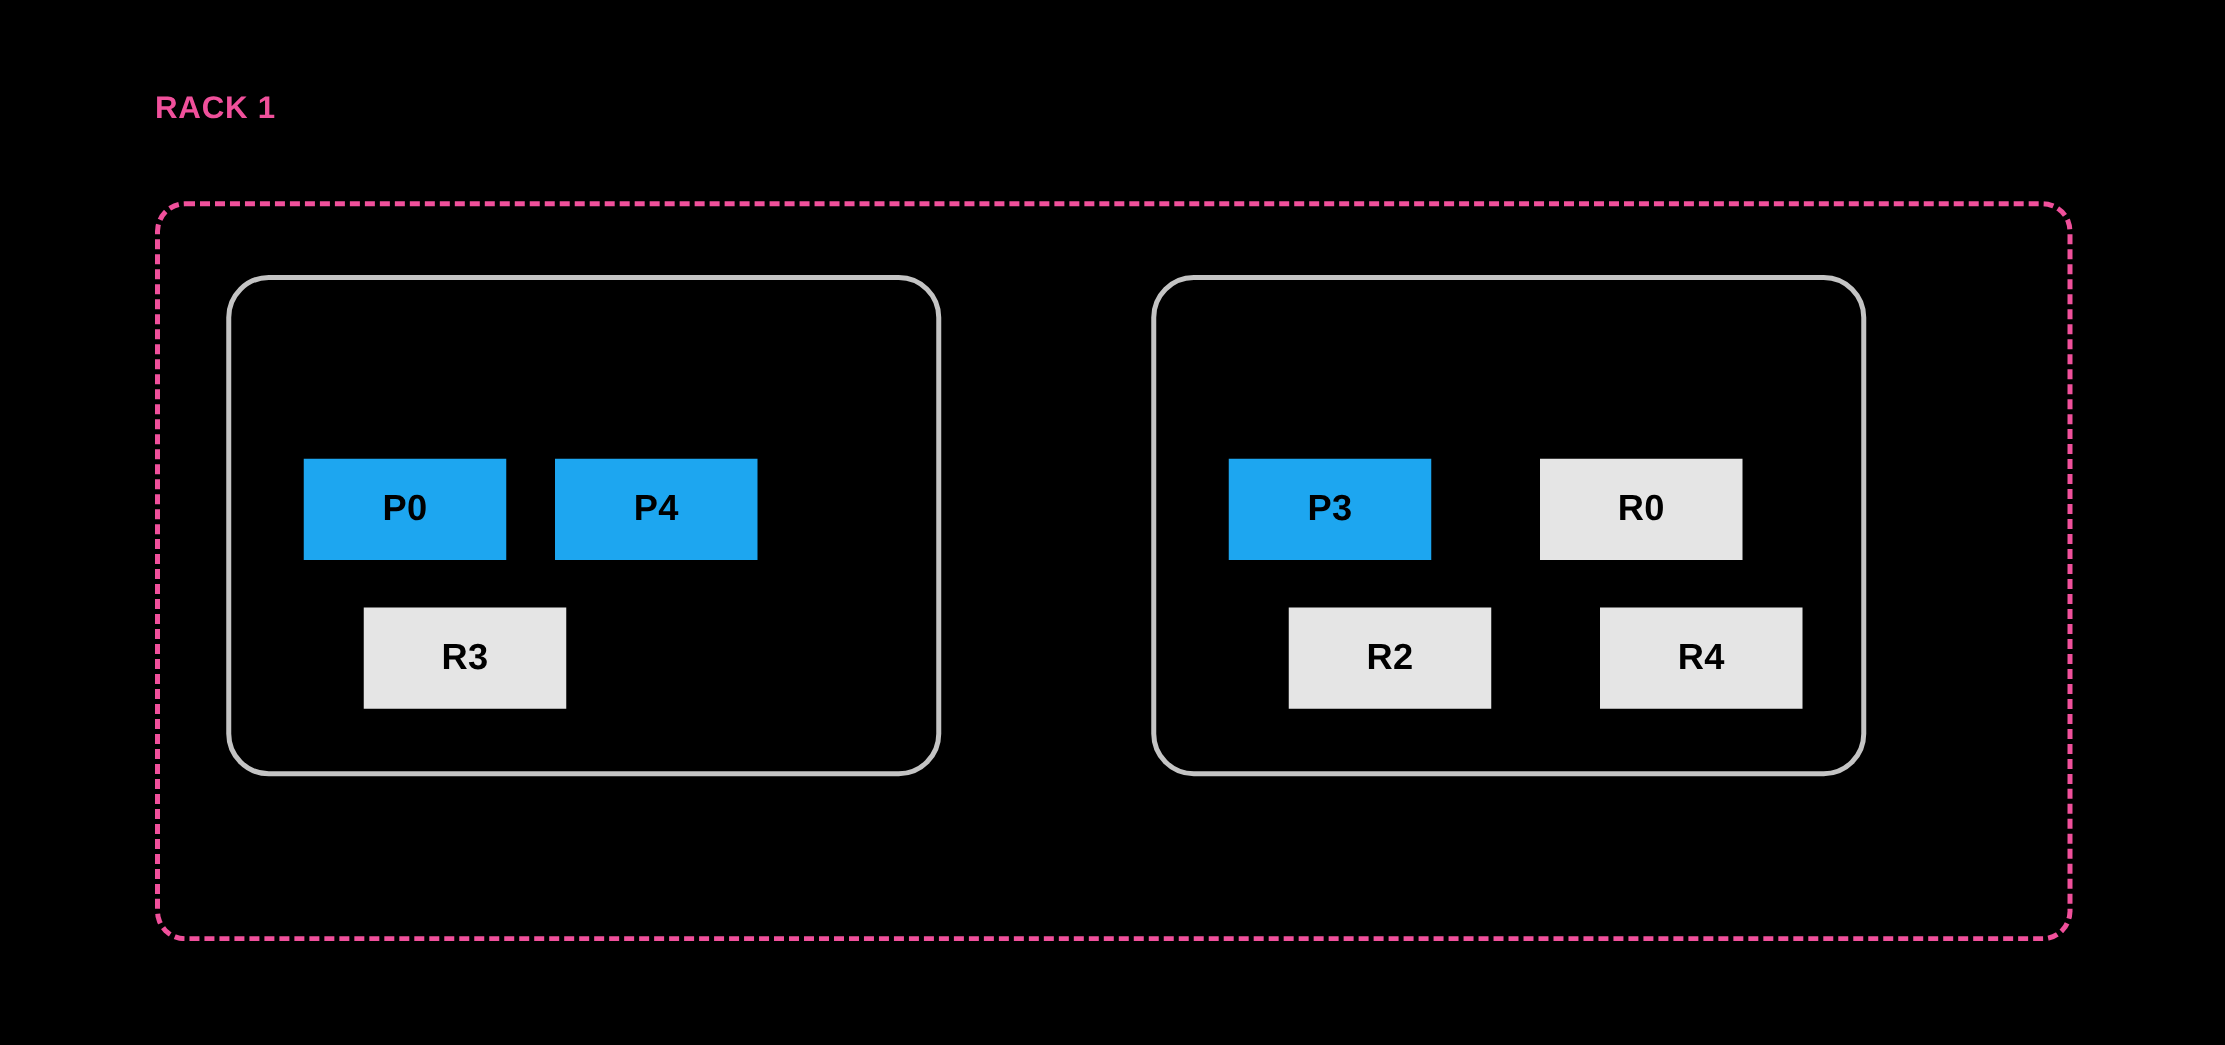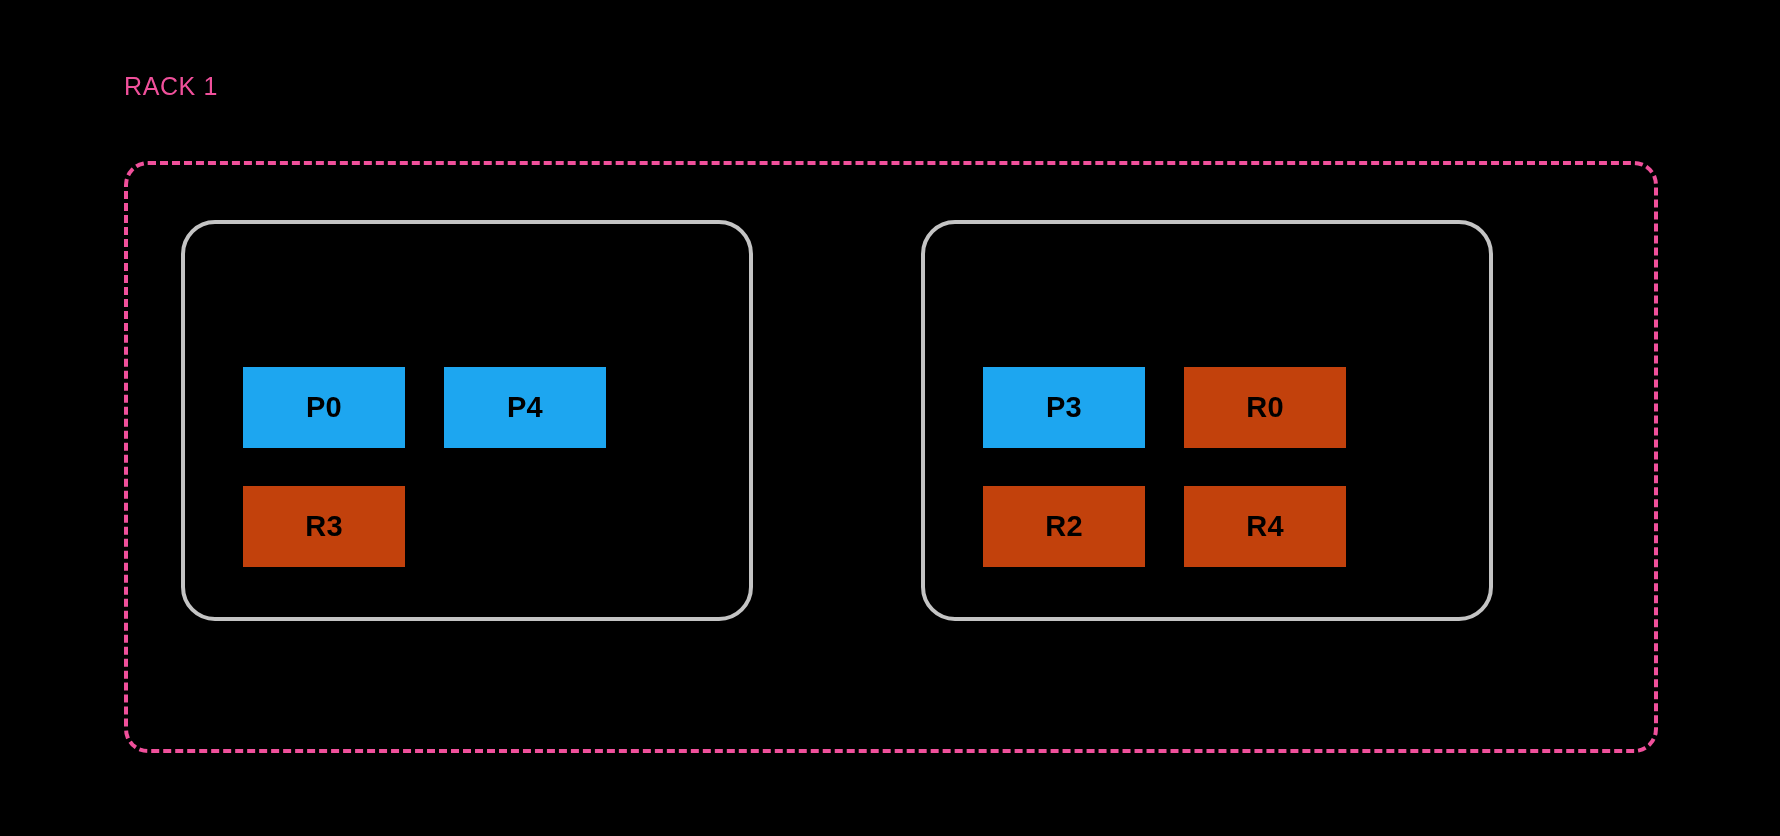--- a/index.html
+++ b/index.html
@@ -16,21 +16,21 @@
     font-family: "Liberation Sans", sans-serif;
     -webkit-font-smoothing: antialiased;
   }
 
   
   .rack-label {
     position: absolute;
     left: 124px;
     top: 74px;
     font-size: 25px;
-    font-weight: 400;
+    font-weight: 700;
     letter-spacing: 0.6px;
     color: #F0509B;
     line-height: 1;
     white-space: nowrap;
   }
 
   
   .rack-boundary {
     position: absolute;
     left: 124px;
@@ -77,21 +77,21 @@
     display: flex;
     align-items: center;
     justify-content: center;
     font-size: 29px;
     font-weight: 700;
     color: #000000;
     letter-spacing: 0.3px;
     box-sizing: border-box;
   }
   .tile.primary  { background: #1DA6F0; }
-  .tile.replica  { background: #c2410c; }
+  .tile.replica  { background: #e5e5e5; margin-left: 48px; }
   .tile.spacer   { background: transparent; }
 </style>
 </head>
 <body>
 
 <div id="stage">
 
   <div class="rack-label">RACK 1</div>
 
   <div class="rack-boundary"></div>

